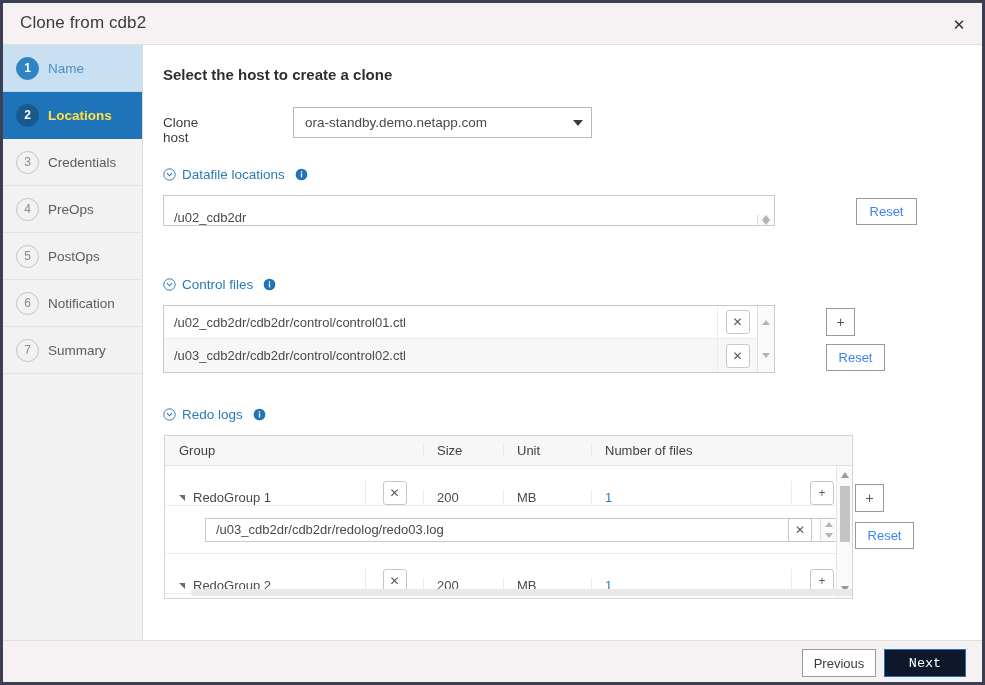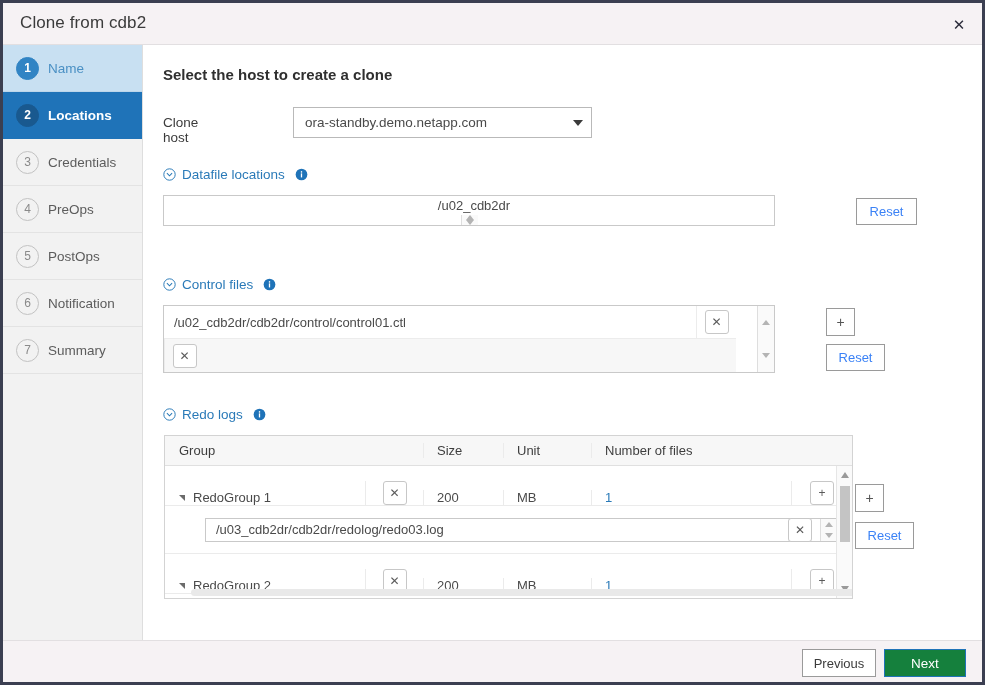--- a/index.html
+++ b/index.html
@@ -70,21 +70,21 @@
   .step.done { background: #c8e0f2; border-bottom-color: #bcd6ea; }
   .step.done .num {
     background: #3184c4; border-color: #3184c4; color: #fff; font-weight: bold;
   }
   .step.done .label { color: #4a90c4; }
 
   .step.active { background: #1f73b8; border-bottom-color: #1f73b8; }
   .step.active .num {
     background: #19598f; border-color: #19598f; color: #fff; font-weight: bold;
   }
-  .step.active .label { color: #ffffff; font-weight: bold; }
+  .step.active .label { color: #fde047; font-weight: bold; }
 
   
   .content {
     position: absolute; left: 141px; top: 42px;
     width: 838px; height: 595px;
     background: #fff;
     overflow: hidden;
   }
   .heading {
     position: absolute; left: 19px; top: 21px;
@@ -126,21 +126,21 @@
   }
   .section-head .info-icon {
     margin-left: 10px; width: 13px; height: 13px; flex: 0 0 auto;
   }
 
   
   .field {
     position: absolute;
     border: 1px solid #c9c9c9;
     background: #fff;
-    display: flex; align-items: center; flex-direction: column;
+    display: flex; align-items: flex-end;
   }
   .field .val {
     flex: 1 1 auto;
     display: flex; align-items: center;
     padding-left: 10px;
     font-size: 13px; color: #4a4a4a;
   }
   .spinner {
     width: 17px;
     background: #fafafa;
@@ -302,23 +302,23 @@
   .btn-prev {
     position: absolute; right: 106px; top: 8px;
     width: 74px; height: 28px;
     border: 1px solid #9a9a9a; background: #fff;
     display: flex; align-items: center; justify-content: center;
     font-size: 13px; color: #3b3b3b; cursor: pointer;
   }
   .btn-next {
     position: absolute; right: 16px; top: 8px;
     width: 82px; height: 28px;
-    border: 1px solid #1f73b8; background: #15803d;
+    border: 1px solid #1f73b8; background: #0f172a;
     display: flex; align-items: center; justify-content: center;
-    font-size: 13.5px; color: #fff; cursor: pointer;
+    font-size: 13.5px; color: #fff; cursor: pointer; font-family: Liberation Mono, monospace;
   }
 </style>
 </head>
 <body>
 
 <div class="dialog">
 
   <div class="titlebar">
     <div class="title">Clone from cdb2</div>
     <div class="close-btn">✕</div>
@@ -411,29 +411,30 @@
       <span>Control files</span>
       <span class="info-icon">
         <svg width="13" height="13" viewBox="0 0 16 16">
           <circle cx="8" cy="8" r="7.2" fill="#1f73b8"></circle>
           <rect x="7.2" y="6.6" width="1.6" height="5" fill="#fff"></rect>
           <rect x="7.2" y="3.9" width="1.6" height="1.8" fill="#fff"></rect>
         </svg>
       </span>
     </div>
 
-    <div class="listbox" style="left:19px; top:260px; width:612px; height:68px;gap:21px;">
+    <div class="listbox" style="left:19px; top:260px; width:612px; height:68px;">
       <div class="rows">
         <div class="lrow">
           <div class="txt">/u02_cdb2dr/cdb2dr/control/control01.ctl</div>
           <div class="cell-x">
             <div class="xbtn">✕</div>
           </div>
         </div>
         <div class="lrow alt">
+          <div class="txt">/u03_cdb2dr/cdb2dr/control/control02.ctl</div>
           <div class="cell-x">
             <div class="xbtn">✕</div>
           </div>
         </div>
       </div>
       <div class="spinner">
         <i class="up"></i>
         <i class="dn"></i>
       </div>
     </div>

